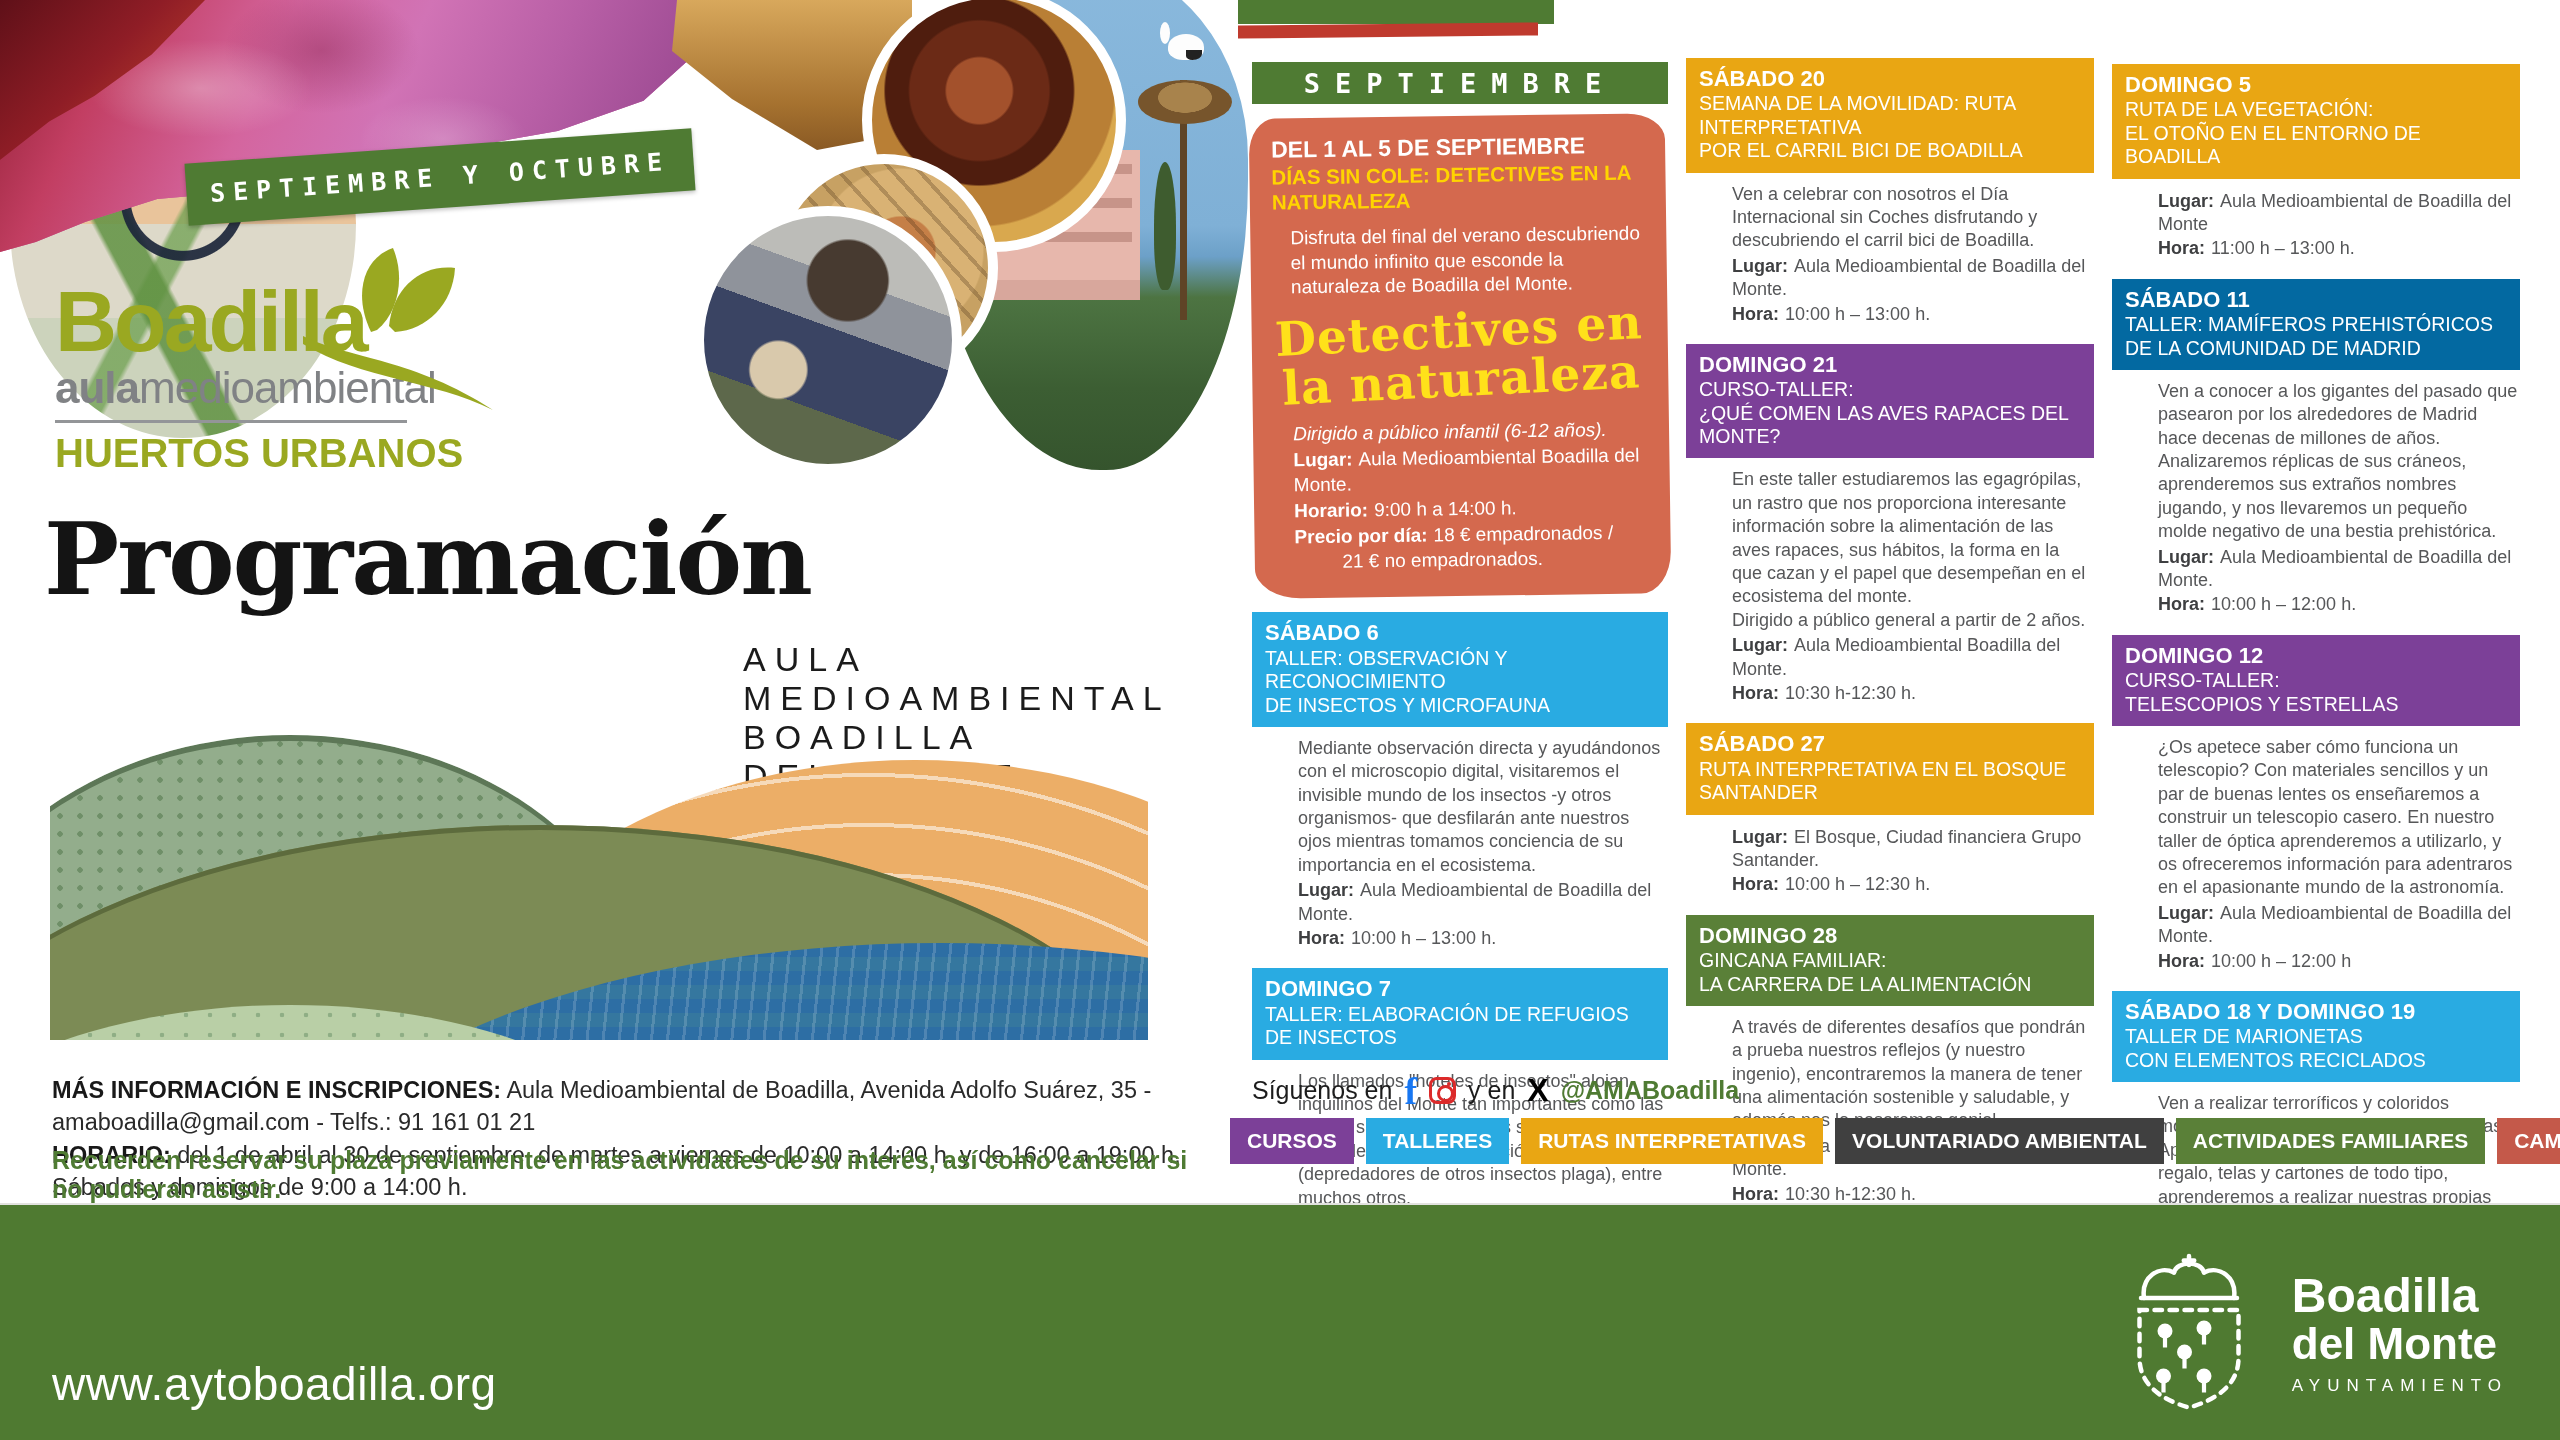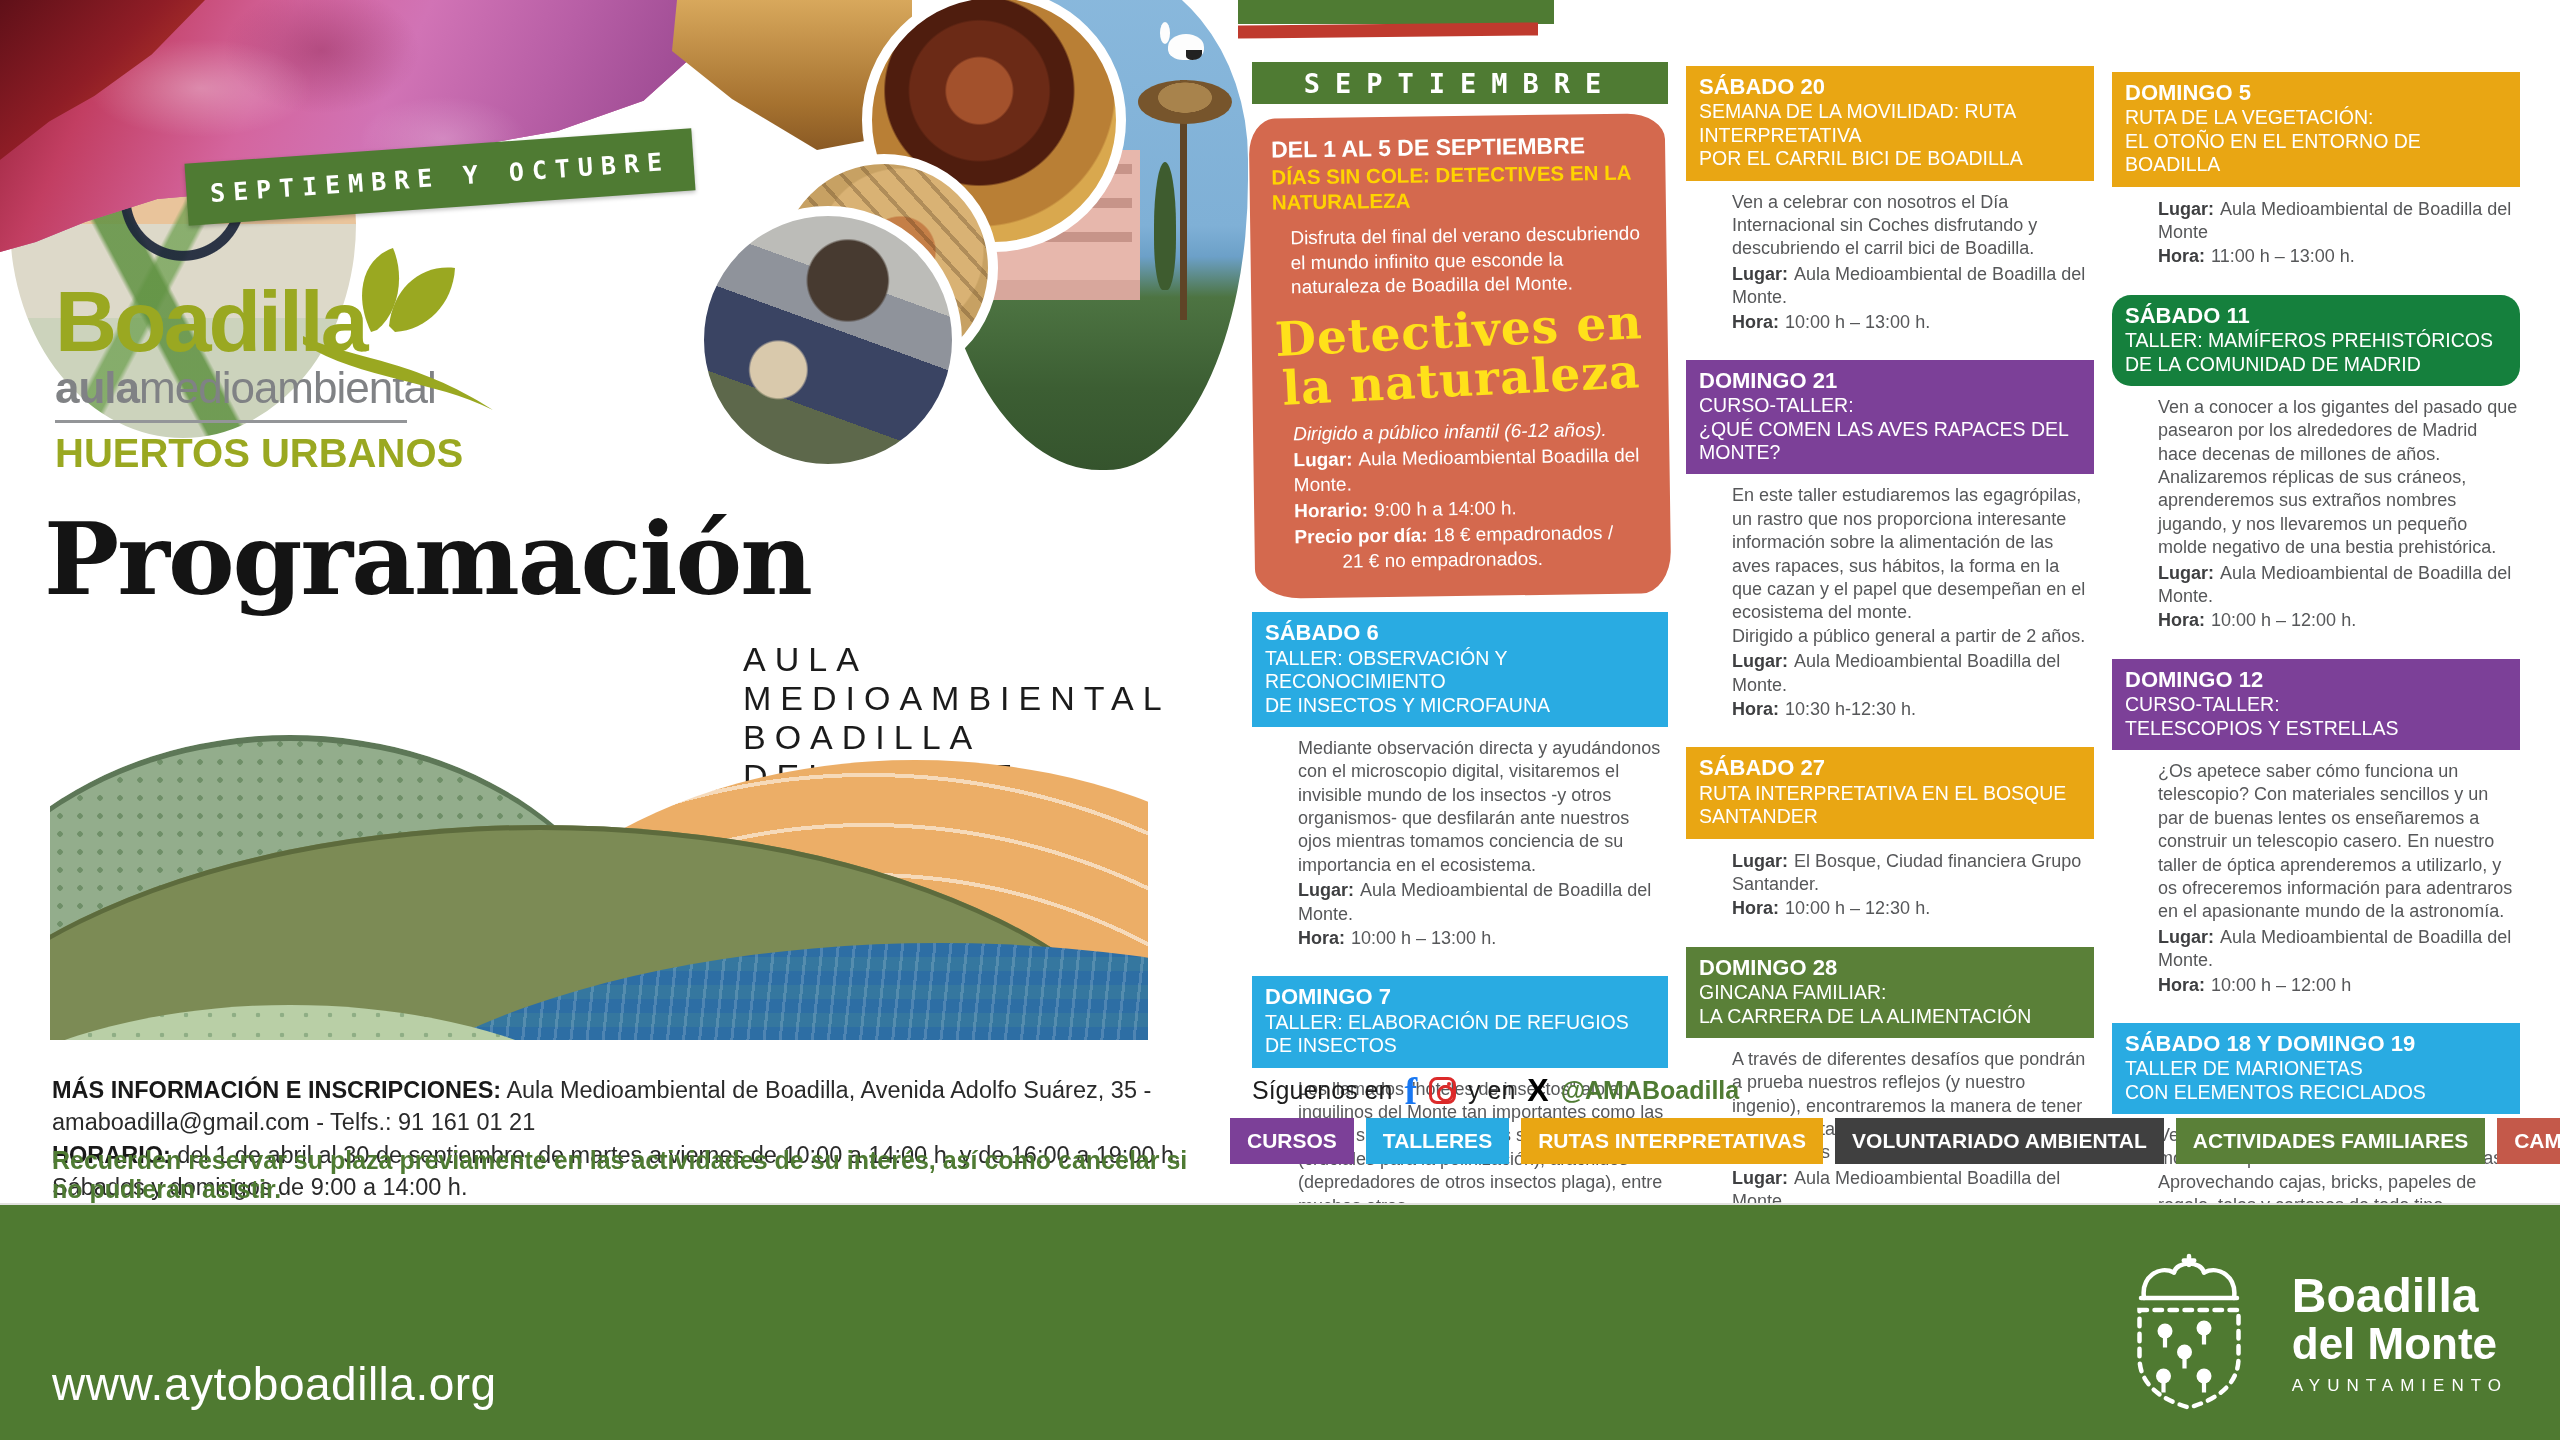--- a/index.html
+++ b/index.html
@@ -107,21 +107,21 @@
   .reminder{position:absolute;left:52px;top:1146px;width:1168px;font-size:25px;font-weight:bold;color:#4f7b33;}
 
   
   .col{position:absolute;}
   #col1{left:1252px;top:62px;width:416px;}
   #col2{left:1686px;top:58px;width:408px;}
   #col3{left:2112px;top:64px;width:408px;}
   .monthbar{height:42px;display:flex;align-items:center;justify-content:center;
     font-family:"DejaVu Sans Mono",monospace;font-size:27px;font-weight:bold;letter-spacing:15px;color:#fff;}
   .event{margin-bottom:0;}
-  .ehead{padding:8px 13px 10px;color:#fff;margin-top:8px;}
+  .ehead{padding:8px 13px 10px;color:#fff;}
   .ehead .day{font-size:22px;font-weight:bold;line-height:1.2;}
   .ehead .etitle{font-size:19.5px;line-height:1.2;white-space:pre-line;}
   .ebody{padding:10px 2px 18px 46px;font-size:18px;line-height:1.3;color:#565759;}
   .btxt{white-space:pre-line;margin-bottom:2px;}
   .dline{margin-top:1px;}
   .dl{font-weight:bold;color:#3e3f41;margin-right:6px;}
   .dv{white-space:pre-line;}
 
   
   .featured{margin-top:12px;margin-bottom:16px;color:#fff;padding:18px 22px 24px;
@@ -342,21 +342,21 @@
         <div class="etitle">RUTA DE LA VEGETACIÓN:
 EL OTOÑO EN EL ENTORNO DE BOADILLA</div>
       </div>
       <div class="ebody">
         <div class="dline"><b class="dl">Lugar:</b><span>Aula Medioambiental de Boadilla del Monte</span></div>
         <div class="dline"><b class="dl">Hora:</b><span>11:00 h – 13:00 h.</span></div>
       </div>
     </div>
 
     <div class="event">
-      <div class="ehead" style="background-color: #15803d; border-radius: 19px;">
+      <div class="ehead" style="background-color: #0369a1;">
         <div class="day">SÁBADO 11</div>
         <div class="etitle">TALLER: MAMÍFEROS PREHISTÓRICOS
 DE LA COMUNIDAD DE MADRID</div>
       </div>
       <div class="ebody">
         <div class="btxt">Ven a conocer a los gigantes del pasado que pasearon por los alrededores de Madrid hace decenas de millones de años. Analizaremos réplicas de sus cráneos, aprenderemos sus extraños nombres jugando, y nos llevaremos un pequeño molde negativo de una bestia prehistórica.</div>
         <div class="dline"><b class="dl">Lugar:</b><span>Aula Medioambiental de Boadilla del Monte.</span></div>
         <div class="dline"><b class="dl">Hora:</b><span>10:00 h – 12:00 h.</span></div>
       </div>
     </div>

